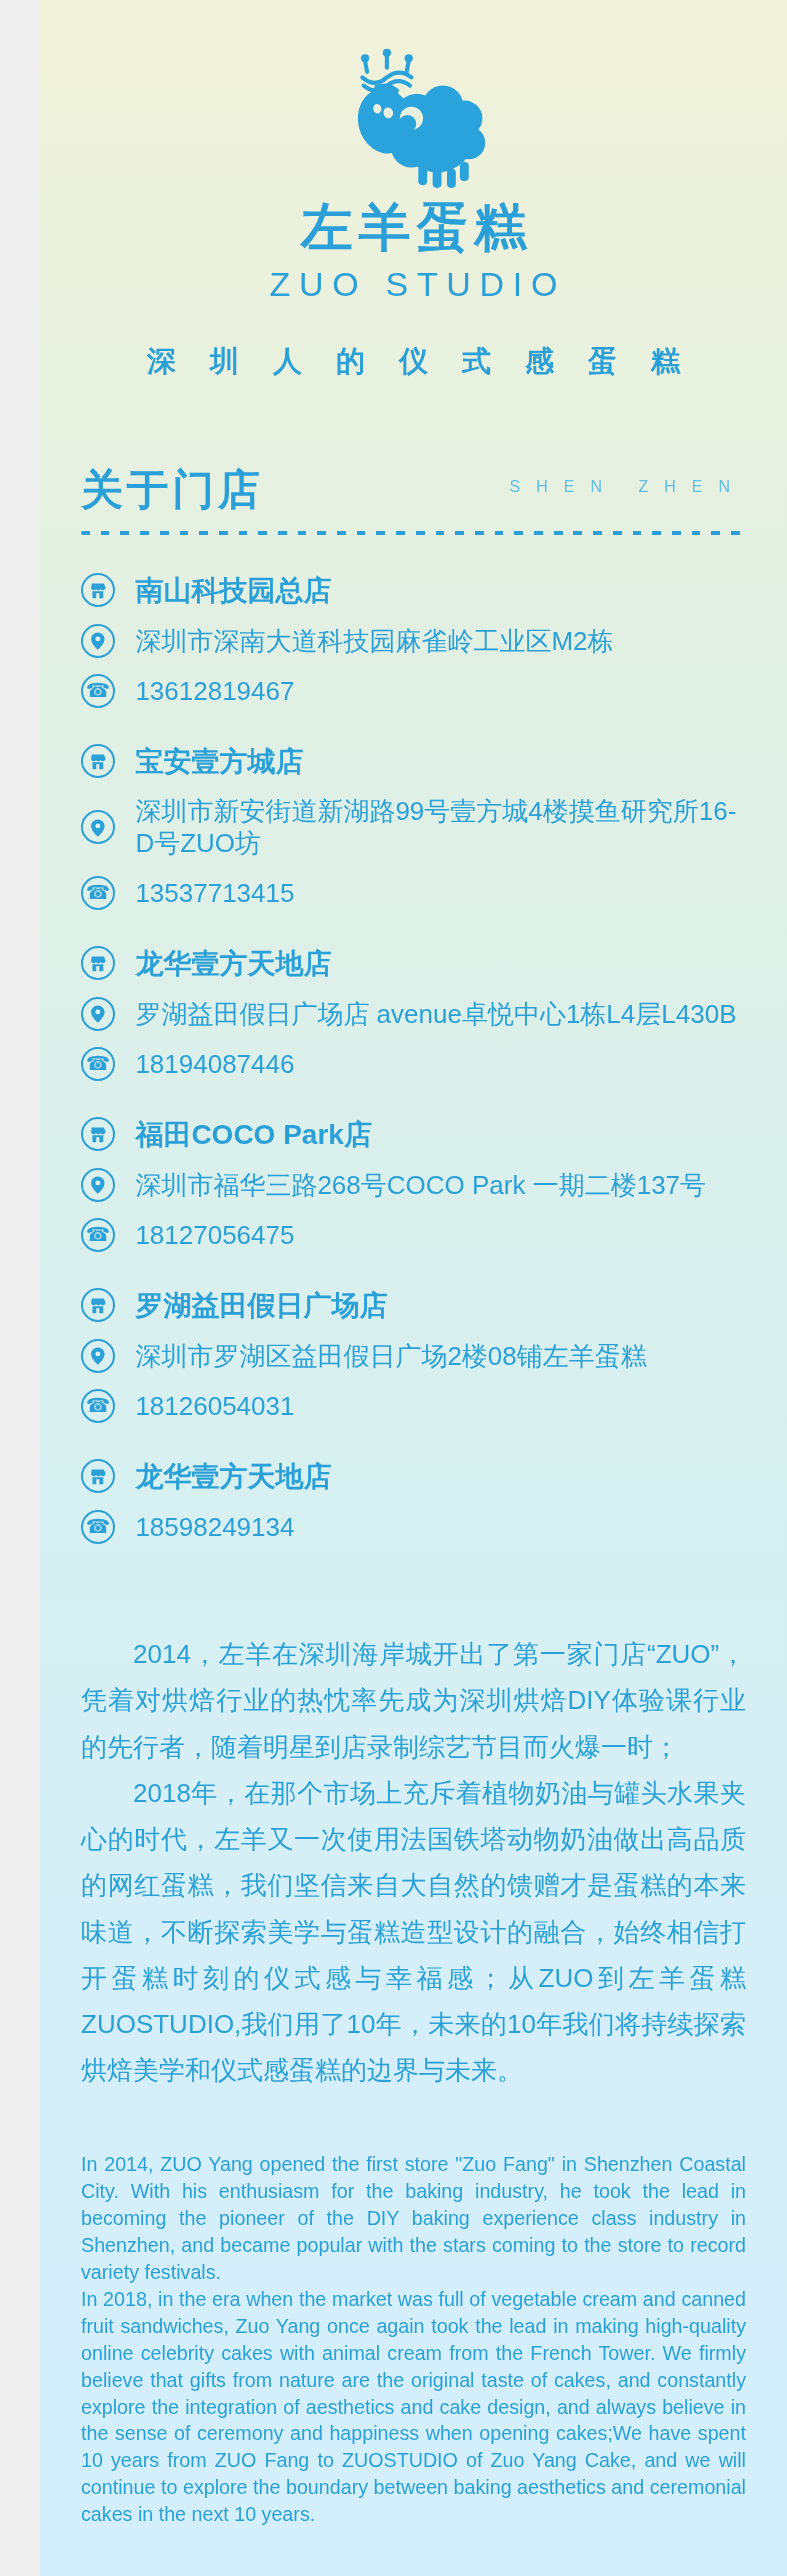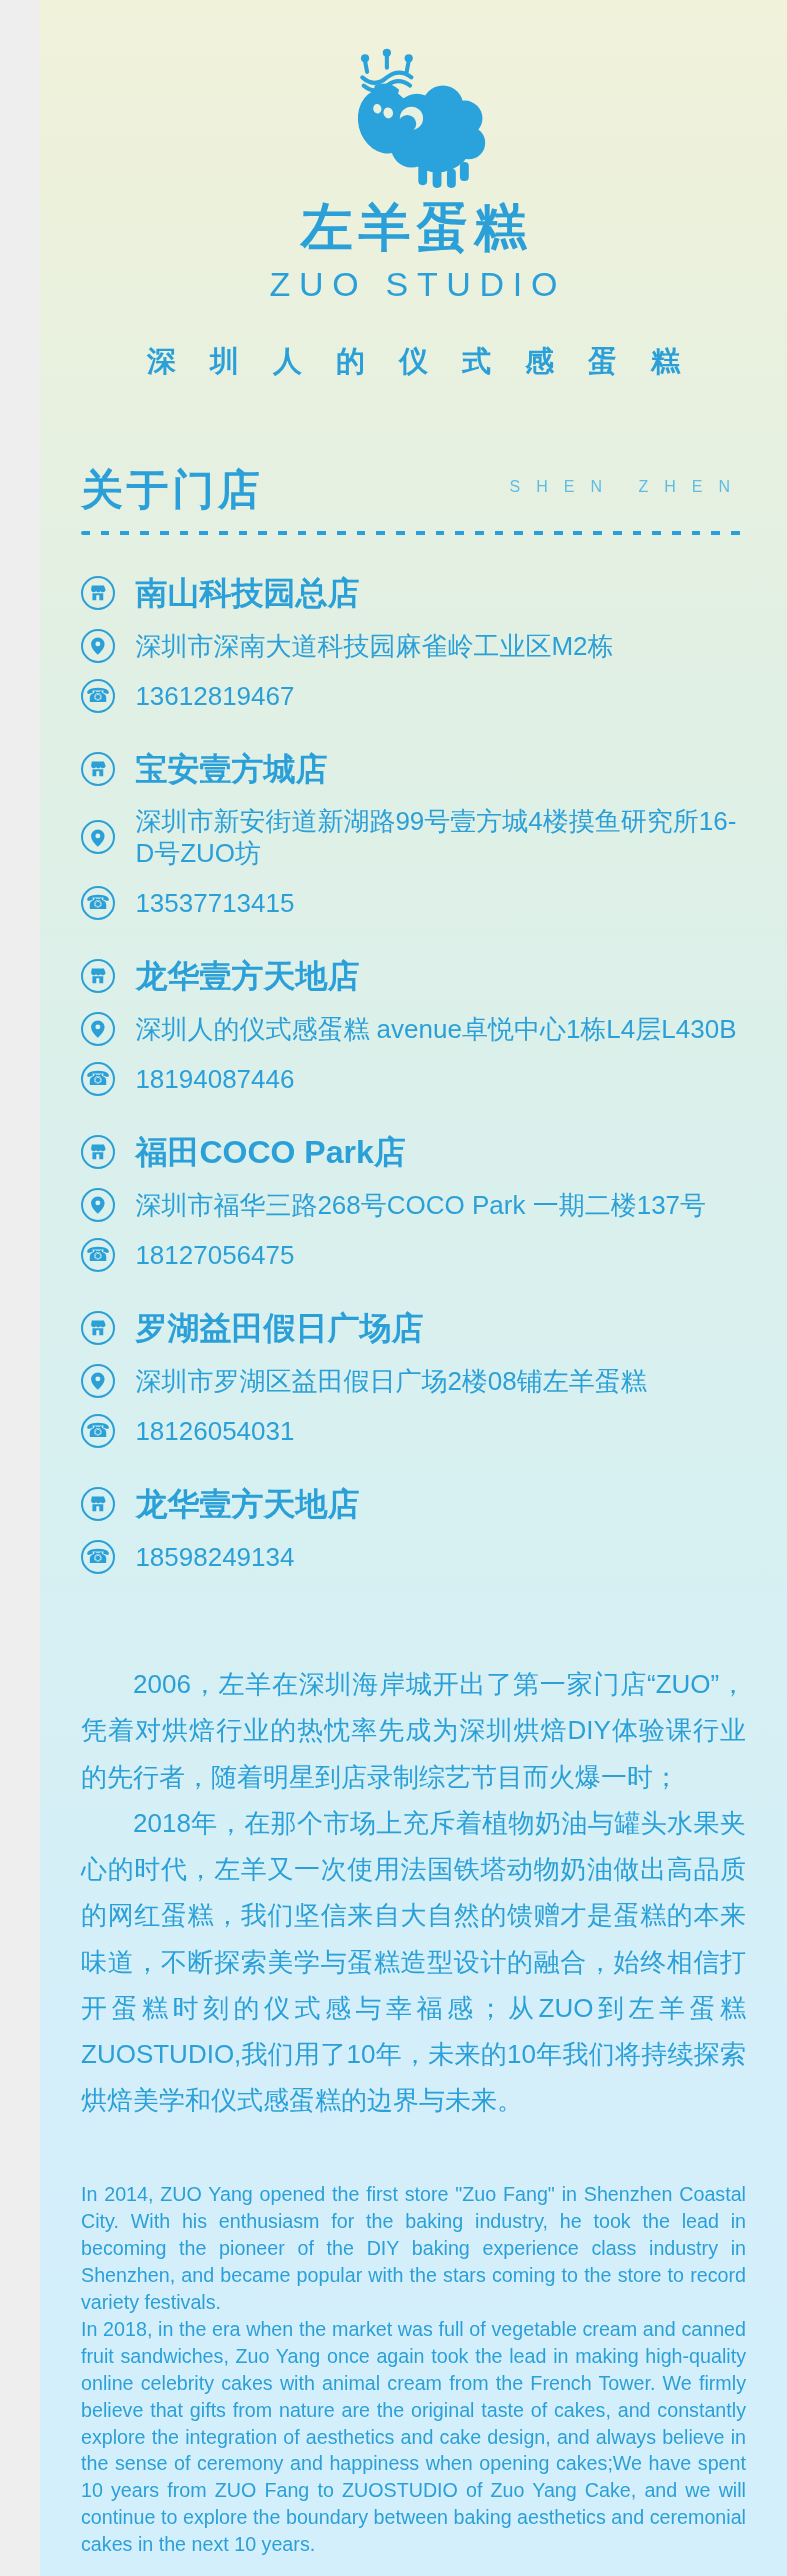--- a/index.html
+++ b/index.html
@@ -38,21 +38,21 @@
 
   
   .stores{margin-top:38px;}
   .store-block{margin-bottom:36px;}
   .store-row{display:flex;align-items:center;gap:20.4px;margin-bottom:16px;font-size:26px;line-height:1.25;}
   .store-row:last-child{margin-bottom:0;}
   .circle-icon{width:34px;height:34px;border:2.2px solid var(--accent);border-radius:50%;
     display:flex;align-items:center;justify-content:center;flex:none;}
   .circle-icon svg{width:19.7px;height:19.7px;fill:var(--accent);}
   .circle-icon.phone{font-size:19.7px;line-height:1;}
-  .store-name{font-weight:700;font-size:32px;}
+  .store-name{font-weight:700;font-size:28px;}
 
   
   .about-zh{margin-top:87px;font-size:26px;line-height:1.78;text-align:justify;}
   .about-zh p{text-indent:2em;}
   .about-en{margin-top:57px;font-size:19.7px;line-height:1.37;text-align:justify;}
 </style>
 </head>
 <body>
 
 <svg width="0" height="0" style="position:absolute" aria-hidden="true">
@@ -180,21 +180,21 @@
                 </svg>
               </span>
             <span class="store-name">龙华壹方天地店</span>
           </div>
           <div class="store-row">
             <span class="circle-icon">
                 <svg viewBox="0 0 24 24">
                   <use href="#icon-pin"></use>
                 </svg>
               </span>
-            <span>深圳人的仪式感蛋糕 avenue卓悦中心1栋L4层L430B</span>
+            <span>罗湖益田假日广场店 avenue卓悦中心1栋L4层L430B</span>
           </div>
           <div class="store-row">
             <span class="circle-icon phone">☎</span>
             <span>18194087446</span>
           </div>
         </div>
 
         <div class="store-block">
           <div class="store-row">
             <span class="circle-icon">
@@ -253,21 +253,21 @@
           <div class="store-row">
             <span class="circle-icon phone">☎</span>
             <span>18598249134</span>
           </div>
         </div>
 
       </div>
     </section>
 
     <section class="about-zh">
-      <p>2006，左羊在深圳海岸城开出了第一家门店“ZUO”，凭着对烘焙行业的热忱率先成为深圳烘焙DIY体验课行业的先行者，随着明星到店录制综艺节目而火爆一时；</p>
+      <p>2014，左羊在深圳海岸城开出了第一家门店“ZUO”，凭着对烘焙行业的热忱率先成为深圳烘焙DIY体验课行业的先行者，随着明星到店录制综艺节目而火爆一时；</p>
       <p>2018年，在那个市场上充斥着植物奶油与罐头水果夹心的时代，左羊又一次使用法国铁塔动物奶油做出高品质的网红蛋糕，我们坚信来自大自然的馈赠才是蛋糕的本来味道，不断探索美学与蛋糕造型设计的融合，始终相信打开蛋糕时刻的仪式感与幸福感；从ZUO到左羊蛋糕ZUOSTUDIO,我们用了10年，未来的10年我们将持续探索烘焙美学和仪式感蛋糕的边界与未来。</p>
     </section>
 
     <section class="about-en">
       <p>In 2014, ZUO Yang opened the first store "Zuo Fang" in Shenzhen Coastal City. With his enthusiasm for the baking industry, he took the lead in becoming the pioneer of the DIY baking experience class industry in Shenzhen, and became popular with the stars coming to the store to record variety festivals.</p>
       <p>In 2018, in the era when the market was full of vegetable cream and canned fruit sandwiches, Zuo Yang once again took the lead in making high-quality online celebrity cakes with animal cream from the French Tower. We firmly believe that gifts from nature are the original taste of cakes, and constantly explore the integration of aesthetics and cake design, and always believe in the sense of ceremony and happiness when opening cakes;We have spent 10 years from ZUO Fang to ZUOSTUDIO of Zuo Yang Cake, and we will continue to explore the boundary between baking aesthetics and ceremonial cakes in the next 10 years.</p>
     </section>
 
   </div>
 </div>

